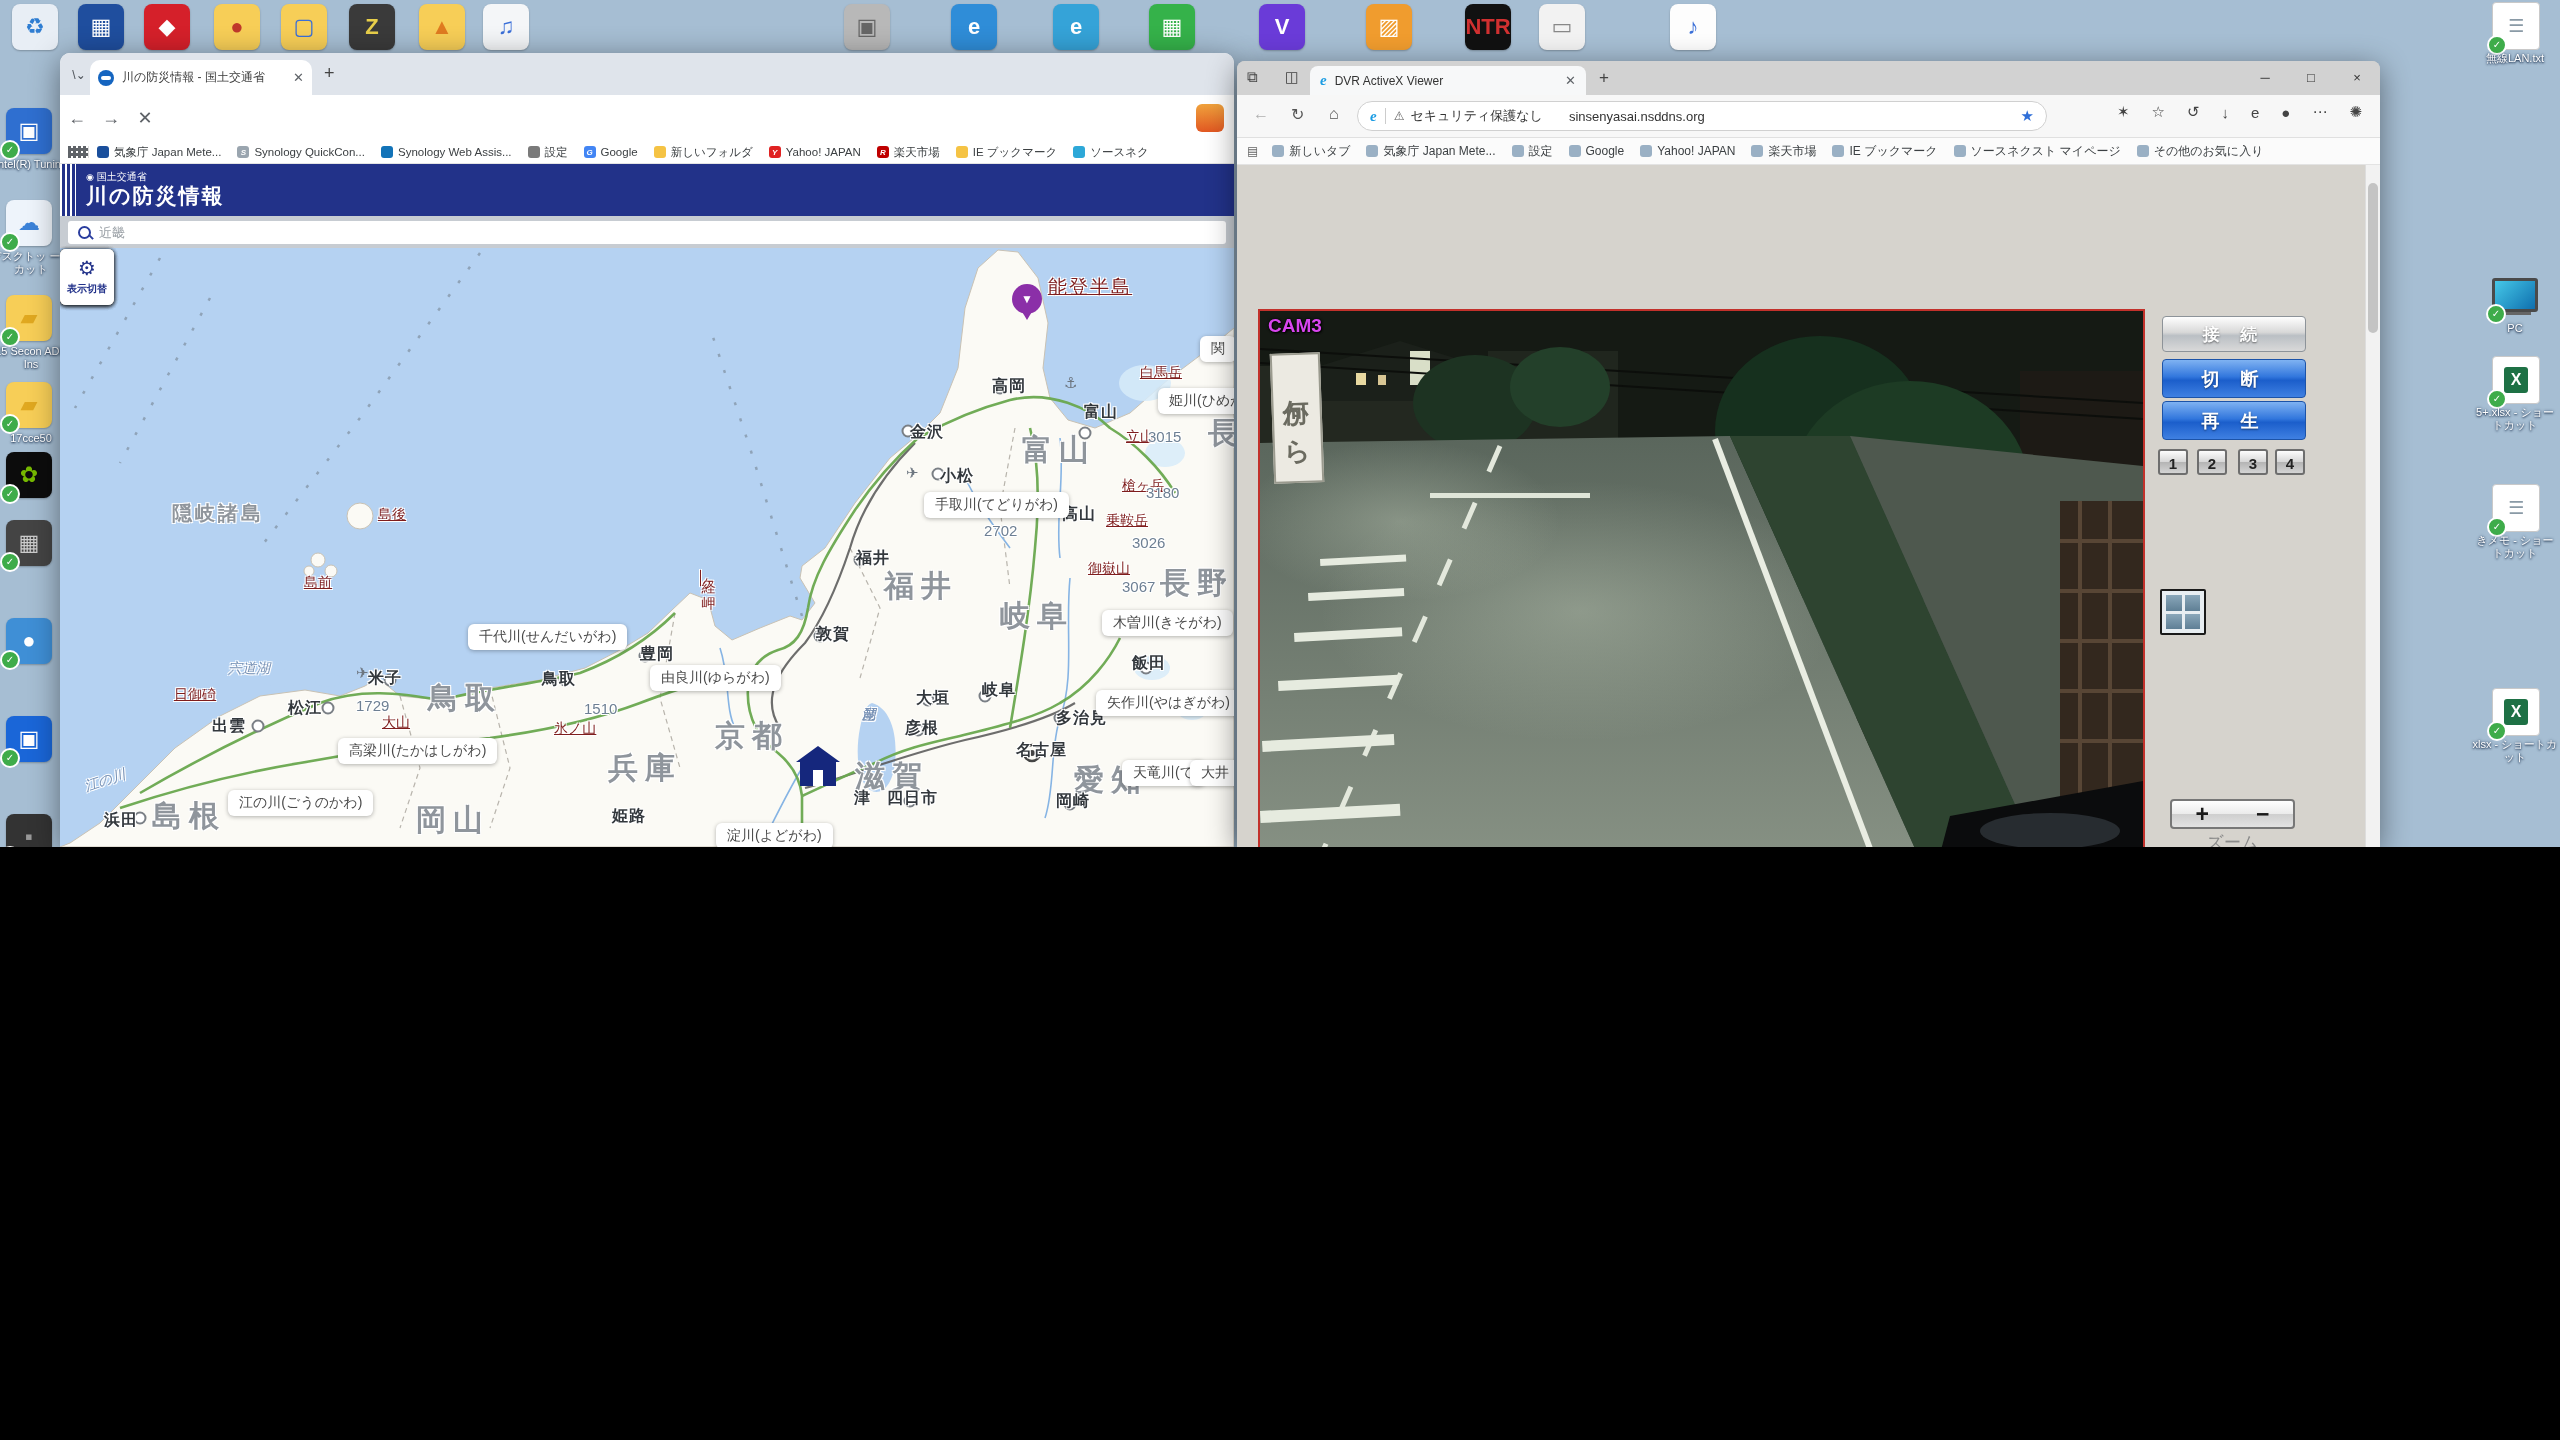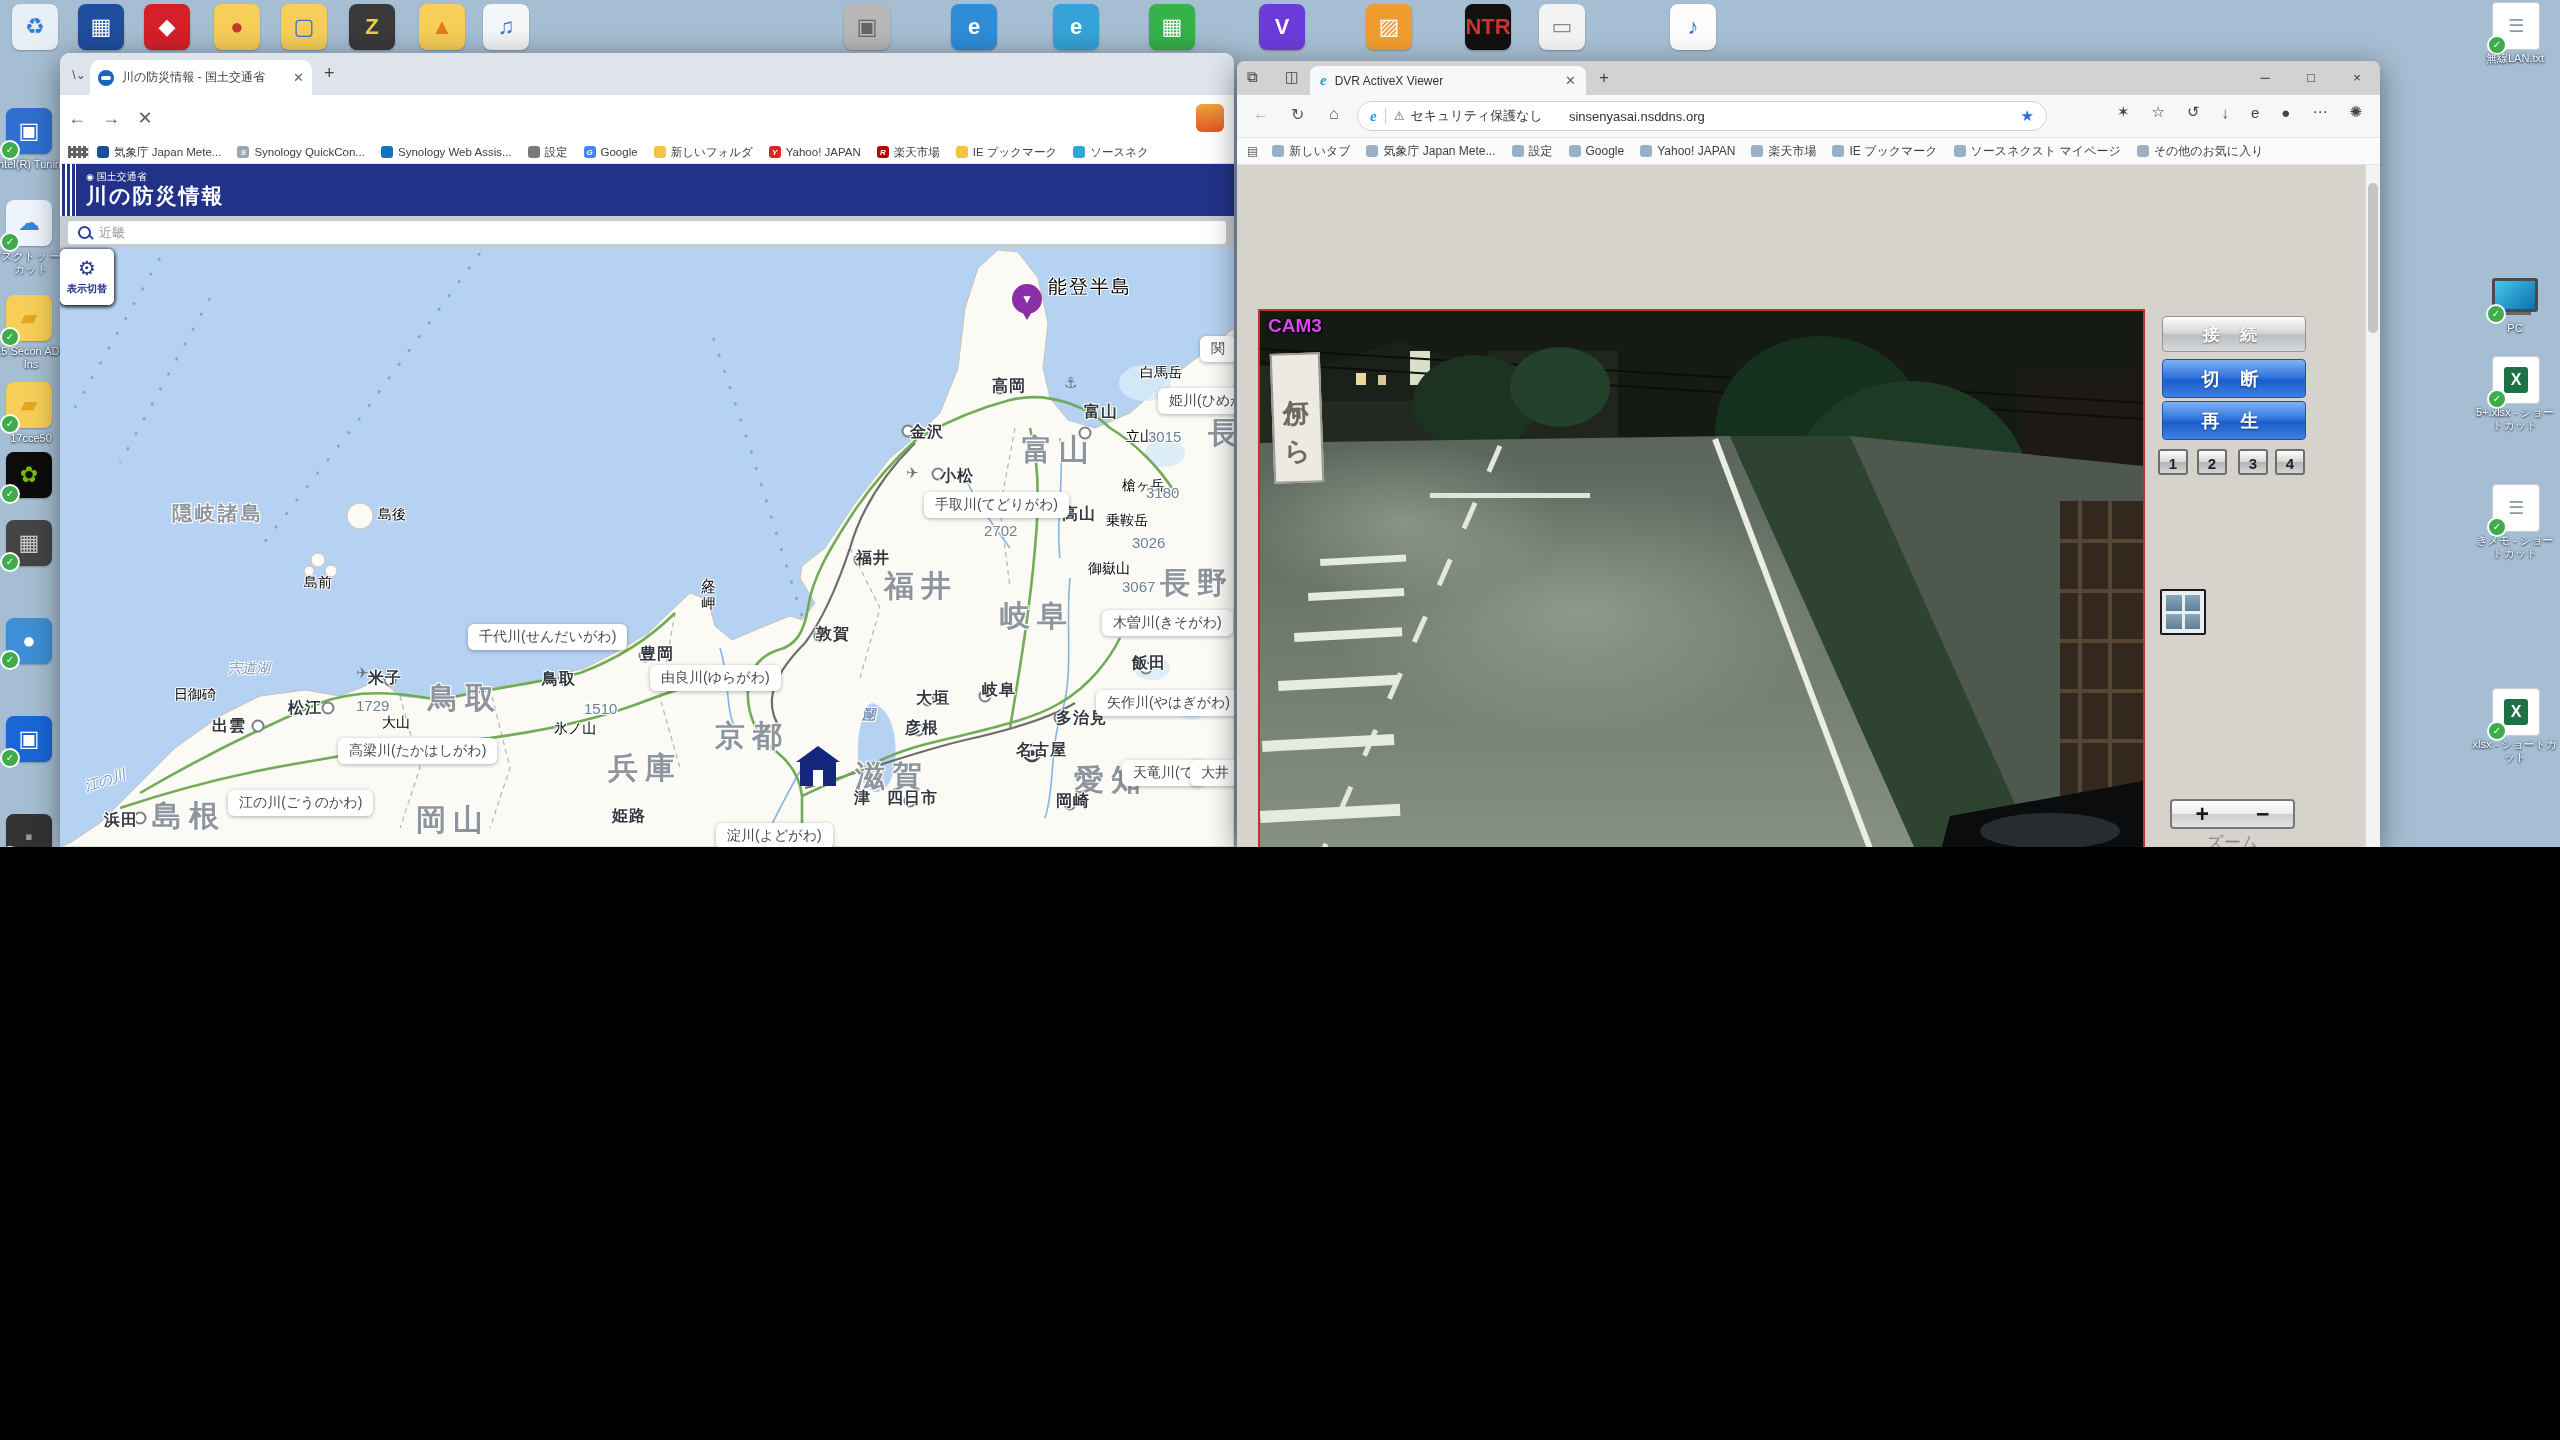--- a/index.html
+++ b/index.html
@@ -68,21 +68,21 @@
   .lens{width:9px;height:9px;border:2px solid #2a3d9e;border-radius:50%;position:relative;margin-right:8px;}
   .lens::after{content:"";position:absolute;left:8px;top:8px;width:6px;height:2px;background:#2a3d9e;transform:rotate(45deg);}
   .search-text{font-size:13px;color:#9aa0a6;}
   
   .map{position:absolute;left:0;top:195px;width:1174px;height:599px;overflow:hidden;background:#b5d2f2;}
   .map-label{position:absolute;white-space:nowrap;
      text-shadow:-1px -1px 0 #fff,1px -1px 0 #fff,-1px 1px 0 #fff,1px 1px 0 #fff;}
   .pref{font-size:30px;color:#8f959c;font-weight:600;letter-spacing:7px;}
   .pref.sm{font-size:20px;letter-spacing:3px;}
   .city{font-size:16px;color:#33383d;font-weight:bold;letter-spacing:1px;}
-  .terr{font-size:14px;color:#000000;}
+  .terr{font-size:14px;color:#7f1d1d;text-decoration:underline;}
   .terr.lg{font-size:19px;letter-spacing:2px;}
   .num{font-size:15px;color:#6d7f93;}
   .water{font-size:14px;color:#7791b5;font-style:italic;}
   .vert{writing-mode:vertical-rl;}
   .tilt{transform:rotate(-18deg);}
   .map-tip{position:absolute;background:#fff;border-radius:6px;padding:4px 11px;font-size:14px;color:#4a4a4a;
      box-shadow:0 1px 4px rgba(0,0,0,.3);white-space:nowrap;z-index:5;}
   .nav-btn{position:absolute;width:54px;height:56px;background:#fff;border-radius:6px;box-shadow:0 1px 4px rgba(0,0,0,.3);
      display:flex;flex-direction:column;align-items:center;justify-content:center;z-index:7;}
   .nav-btn .nb-ico{font-size:20px;color:#22328a;line-height:1;}

